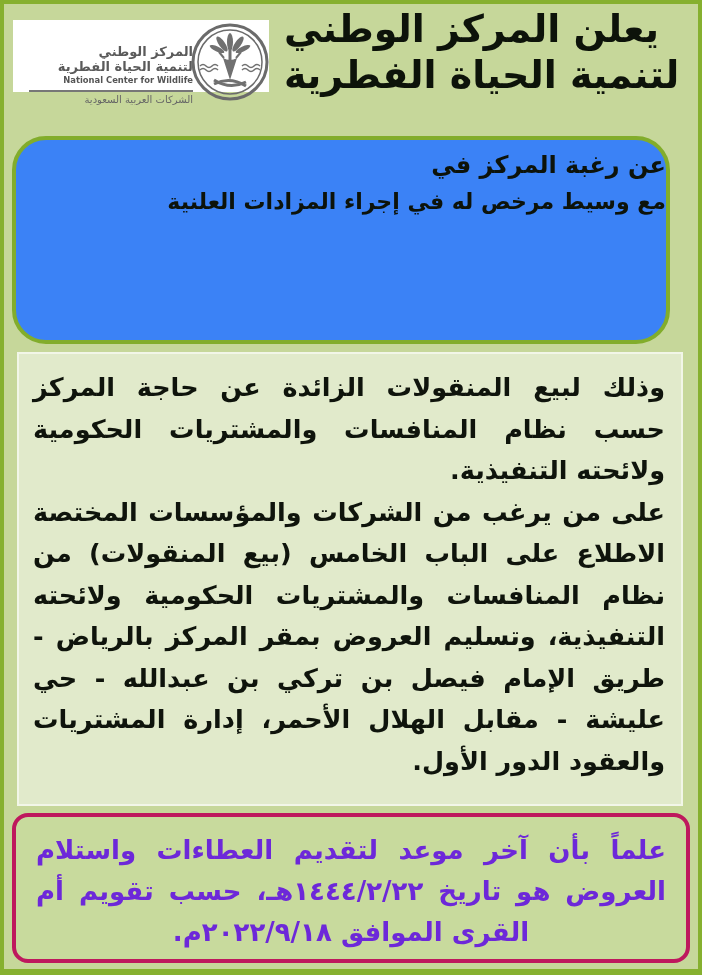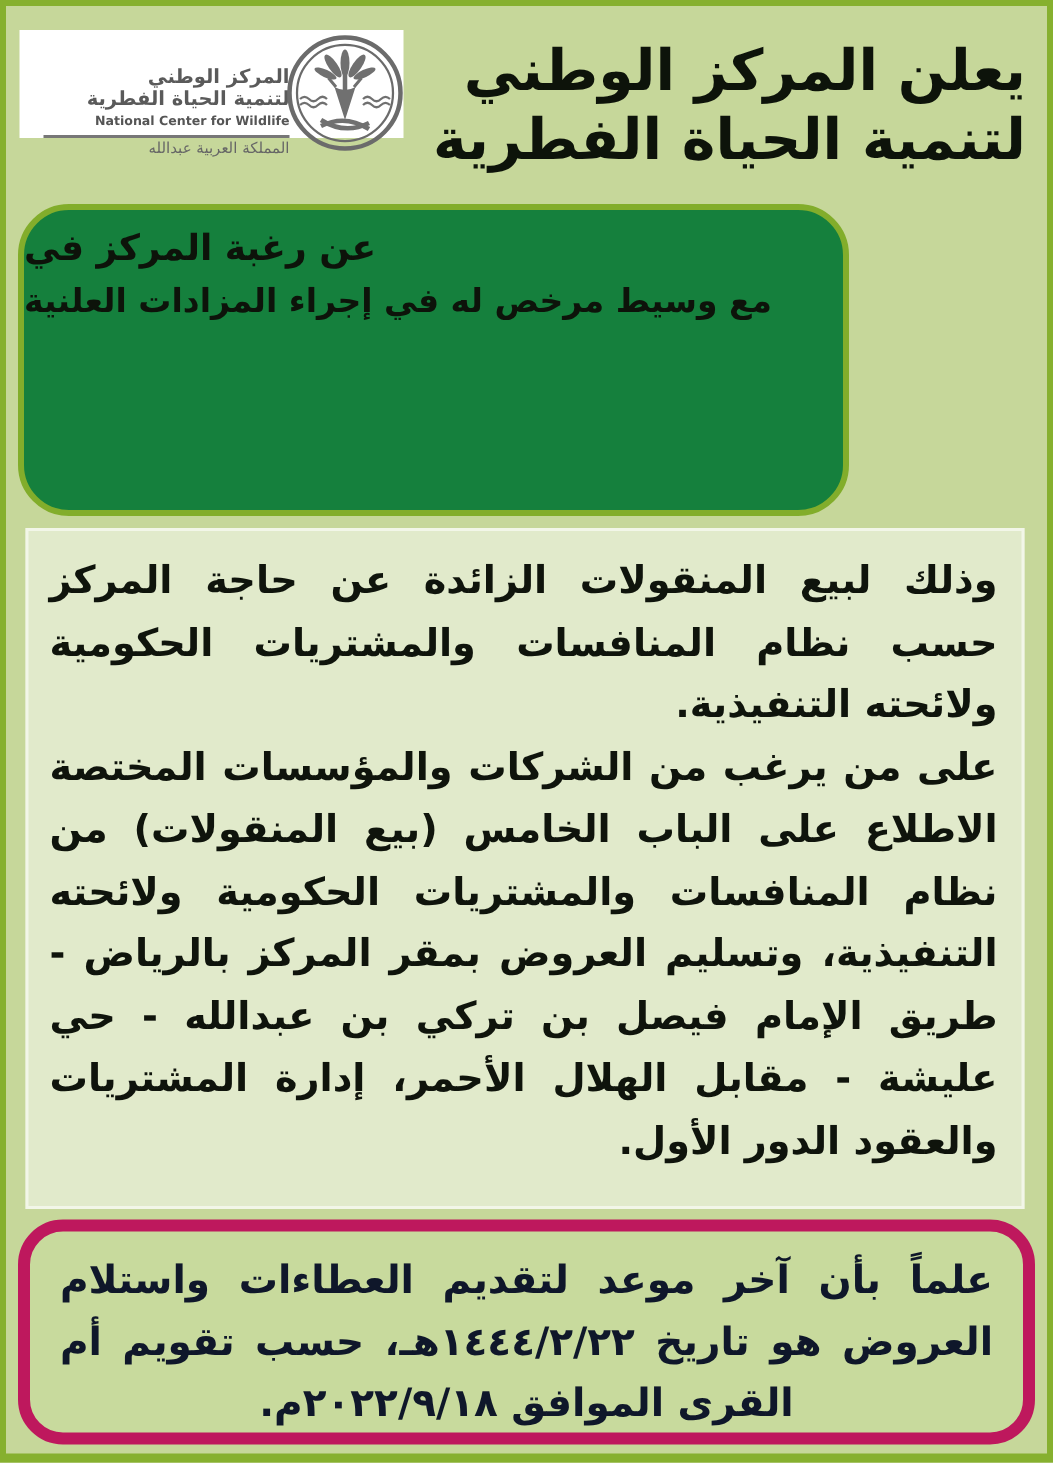--- a/index.html
+++ b/index.html
@@ -25,72 +25,72 @@
   .logo-text {
     position:absolute; left:16px; top:24px; width:164px;
     direction:rtl; text-align:right; color:#5a5a5a;
   }
   .logo-ar1 { font-size:13px; font-weight:bold; line-height:15px; }
   .logo-en { font-size:8.4px; font-weight:bold; direction:ltr; text-align:right; line-height:12px; color:#555; border-bottom:2px solid #777; padding-bottom:4px; }
   .logo-ar2 { font-size:10px; line-height:16px; color:#666; }
 
   .headline {
     position:absolute; right:18px; top:6px; width:400px;
-    direction:rtl; text-align:right;
+    direction:rtl; text-align:left;
     font-weight:bold; color:#0d130a;
-    font-size:38px; line-height:46px;margin-top:18px;
+    font-size:38px; line-height:46px;
   }
 
   .box1 {
-    position:absolute; left:12px; top:136px; width:554px; height:208px;
+    position:absolute; left:12px; top:136px; width:658px; height:208px;
     box-sizing:border-box;
     border:4px solid #82ad2b;
     border-radius:34px;
-    background:#15803d;
-    direction:rtl; text-align:left; color:#0d130a; font-weight:bold;
+    background:#3b82f6;
+    direction:rtl; text-align:right; color:#0d130a; font-weight:bold;
   }
   .box1 .l1 { font-size:24px; line-height:30px; margin-top:10px; }
   .box1 .l2 { font-size:49px; line-height:64px; letter-spacing:0px; }
   .box1 .l3 { font-size:22px; line-height:40px; margin-top:2px; }
 
   .body-box {
     position:absolute; left:17px; top:352px; width:666px; height:454px;
     box-sizing:border-box;
     border:2px solid #f2f6e8;
     background:#e1eacb;
     direction:rtl; text-align:justify; text-align-last:right;
     color:#0f140c; font-weight:bold;
     font-size:25.5px; line-height:41.5px;
     padding:13px 16px 16px 14px;
   }
   .body-box p { margin:0; }
 
   .box2 {
     position:absolute; left:12px; top:813px; width:678px; height:150px;
     box-sizing:border-box;
-    border:8px solid #be185d;
-    border-radius:30px;
+    border:4px solid #be185d;
+    border-radius:16px;
     background:#c8da9d;
     direction:rtl; text-align:justify; text-align-last:center;
-    color:#0f172a; font-weight:bold;
+    color:#6d28d9; font-weight:bold;
     font-size:26px; line-height:41px;
     padding:13px 20px 0 20px;
   }
 </style>
 </head>
 <body>
 
 <div class="frame"></div>
 
 <div class="logo-box">
   <div class="logo-text">
     <div class="logo-ar1">المركز الوطني</div>
     <div class="logo-ar1">لتنمية الحياة الفطرية</div>
     <div class="logo-en">National Center for Wildlife</div>
-    <div class="logo-ar2">المملكة العربية عبدالله</div>
+    <div class="logo-ar2">الشركات العربية السعودية</div>
   </div>
 </div>
 
 <svg class="emblem" viewBox="0 0 80 80">
   <circle cx="40" cy="40" r="37" fill="none" stroke="#6b6b6b" stroke-width="3"></circle>
   <circle cx="40" cy="40" r="32" fill="none" stroke="#6b6b6b" stroke-width="1.5"></circle>
 
   <g fill="#707070">
     <ellipse cx="40" cy="20" rx="3" ry="9"></ellipse>
     <ellipse cx="32" cy="22" rx="3" ry="9" transform="rotate(-35 32 22)"></ellipse>

